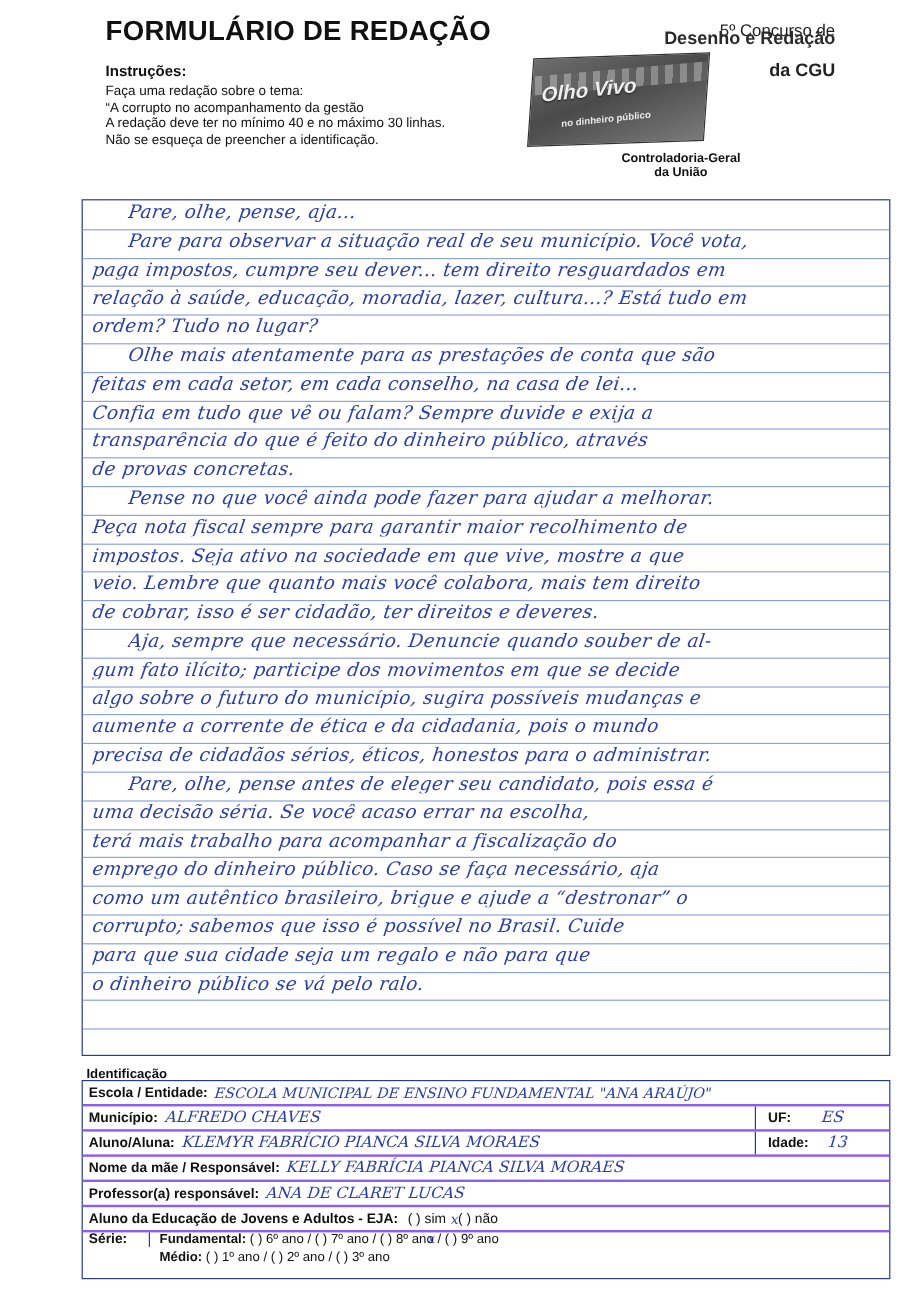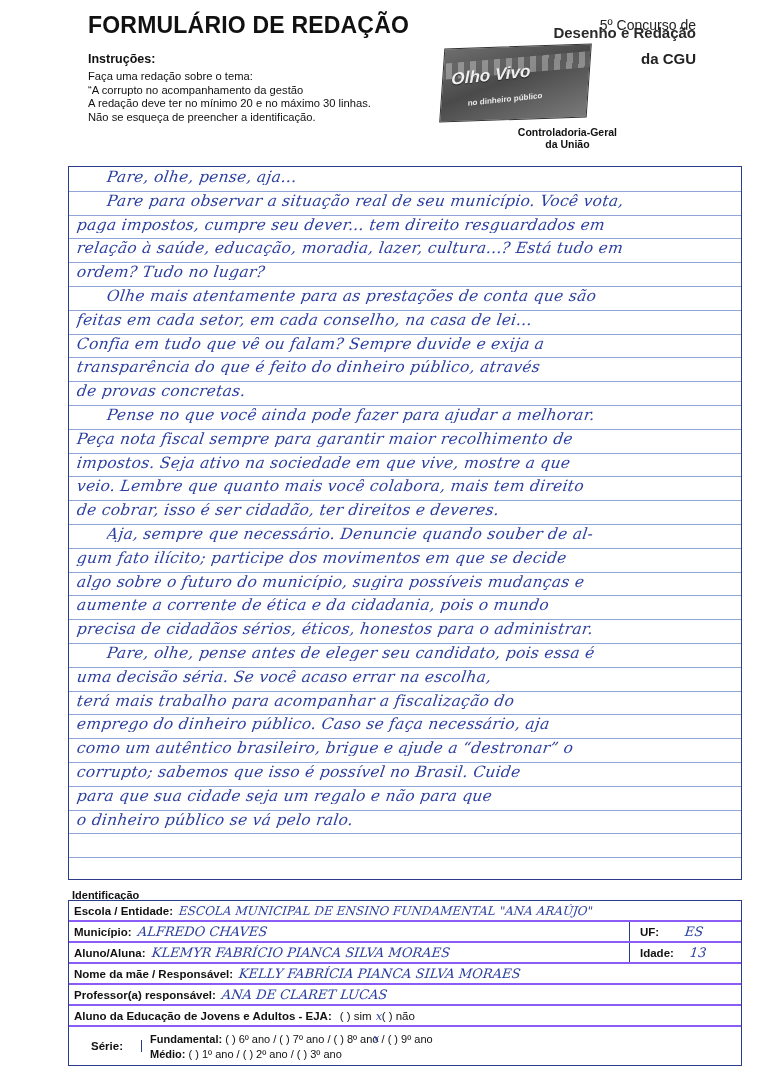--- a/index.html
+++ b/index.html
@@ -106,42 +106,42 @@
   }
   .idrow:last-child{border-bottom:none;}
   .idlbl{font-weight:bold;padding-left:5px;white-space:nowrap;}
   .idval{
     font-family:"DejaVu Serif", serif;font-style:italic;
     color:#2b3fa0;font-size:13px;padding-left:6px;white-space:nowrap;
     transform:skewX(-6deg);
   }
   .idval.small{font-size:12px;}
   .vsep{position:absolute;top:0;bottom:0;border-left:1px solid #2b3c8c;}
-  .serie-row{height:38px;align-items:center;margin-left:17px;}
+  .serie-row{height:38px;align-items:flex-start;}
   .serie-lbl{
     width:56px;display:flex;align-items:center;justify-content:flex-start;
     font-weight:bold;padding-left:5px;border-right:1px solid #2b3c8c;box-sizing:border-box;
   }
   .serie-lines{padding-left:8px;display:flex;flex-direction:column;justify-content:center;gap:3px;}
   .serie-lines div{font-size:11px;}
   .serie-lines b{font-weight:bold;}
   .mark{font-family:"DejaVu Serif",serif;font-style:italic;color:#2b3fa0;}
 </style>
 </head>
 <body>
 
 <div class="page">
 
   <div class="header">
     <div class="form-title">FORMULÁRIO DE REDAÇÃO</div>
     <div class="instr-label">Instruções:</div>
     <div class="instr-body">
       <div>Faça uma redação sobre o tema:</div>
       <div>“A corrupto no acompanhamento da gestão</div>
-      <div>A redação deve ter no mínimo 20 e no máximo 30 linhas.</div>
+      <div>A redação deve ter no mínimo 40 e no máximo 30 linhas.</div>
       <div>Não se esqueça de preencher a identificação.</div>
     </div>
 
     <div class="logo-block">
       <div class="logo-line1">5º Concurso de</div>
       <div class="logo-line2">Desenho e Redação</div>
       <div class="logo-line3">da CGU</div>
       <div class="stamp">
         <div class="stamp-text">Olho Vivo</div>
         <div class="stamp-sub">no dinheiro público</div>

